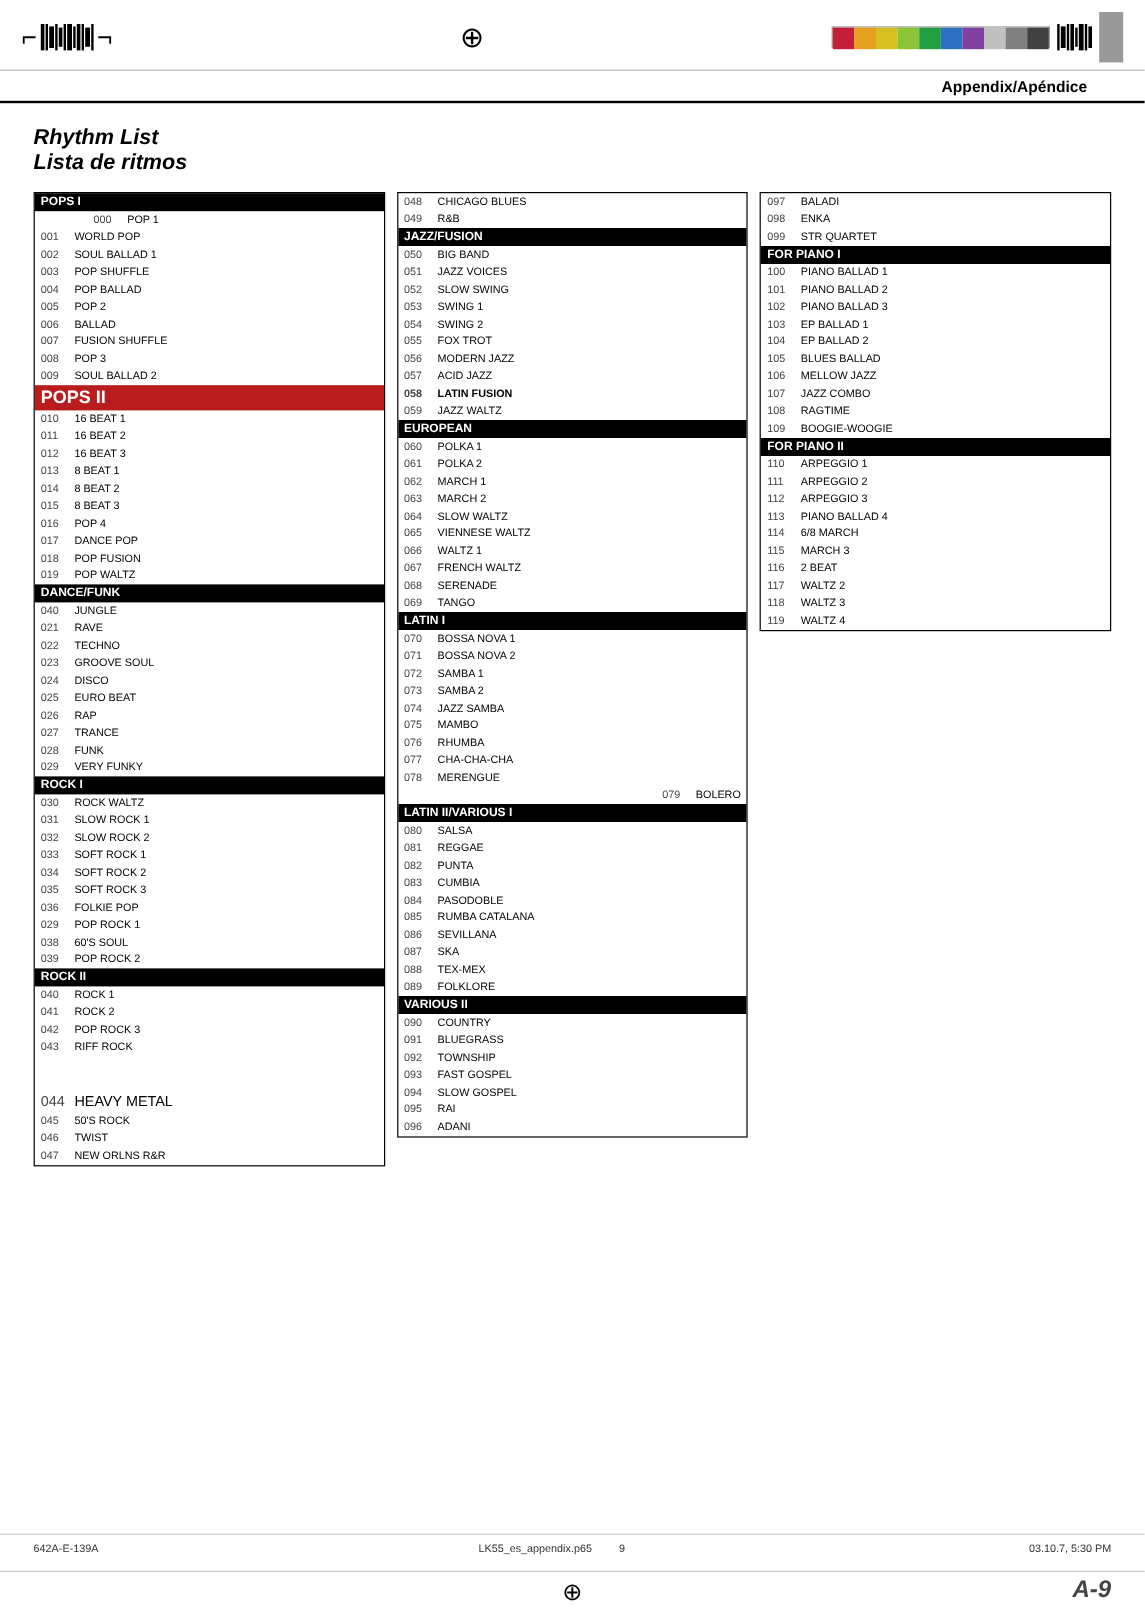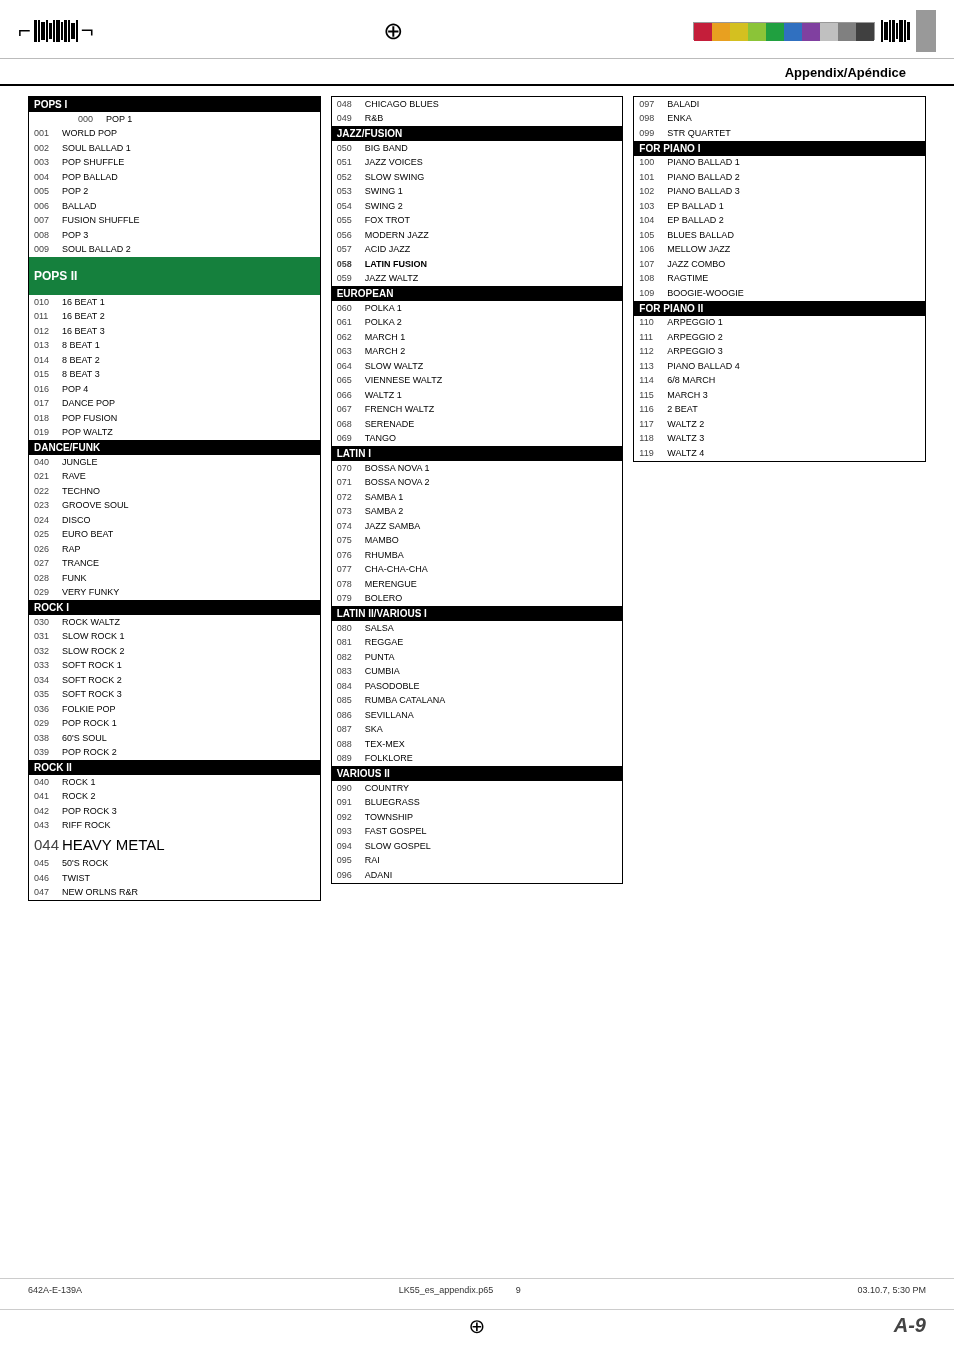--- a/index.html
+++ b/index.html
@@ -70,20 +70,22 @@
     <div style="width:20px;height:42px;background:#999;"></div>
   </div>
 </div>
 
 <div style="display:flex; justify-content:flex-end; padding:6px 48px 0 20px; border-bottom:2px solid #000;">
   <span style="font-size:13px; font-weight:bold; padding-bottom:4px;">Appendix/Apéndice</span>
 </div>
 
 <div class="main-content" style="padding:10px 28px 16px 28px;">
 
+  <div style="font-size:18px; font-weight:bold; font-style:italic; margin-top:8px; margin-bottom:0px;">Rhythm List</div>
+  <div style="font-size:18px; font-weight:bold; font-style:italic; margin-bottom:14px;">Lista de ritmos</div>
 
   <div style="display:flex; gap:10px; align-items:flex-start;">
 
     <div style="flex:1; border:1px solid #000;">
 
       <div style="background:#000;color:#fff;font-weight:bold;font-size:10px;padding:2px 5px;">POPS I</div>
       <div style="display:flex;padding:0.5px 5px;font-size:9px;line-height:1.5;">
           <span style="min-width:28px;color:#444;margin-left:44px;">000</span>
           <span>POP 1</span>
         </div>
@@ -117,21 +119,21 @@
         </div>
       <div style="display:flex;padding:0.5px 5px;font-size:9px;line-height:1.5;">
           <span style="min-width:28px;color:#444;">008</span>
           <span>POP 3</span>
         </div>
       <div style="display:flex;padding:0.5px 5px;font-size:9px;line-height:1.5;">
           <span style="min-width:28px;color:#444;">009</span>
           <span>SOUL BALLAD 2</span>
         </div>
 
-      <div style="background:#15803d;color:#fff;font-weight:bold;font-size:12px;padding:12px 5px;">POPS II</div>
+      <div style="background:#b91c1c;color:#fff;font-weight:bold;font-size:15px;padding:2px 5px;">POPS II</div>
       <div style="display:flex;padding:0.5px 5px;font-size:9px;line-height:1.5;">
           <span style="min-width:28px;color:#444;">010</span>
           <span>16 BEAT 1</span>
         </div>
       <div style="display:flex;padding:0.5px 5px;font-size:9px;line-height:1.5;">
           <span style="min-width:28px;color:#444;">011</span>
           <span>16 BEAT 2</span>
         </div>
       <div style="display:flex;padding:0.5px 5px;font-size:9px;line-height:1.5;">
           <span style="min-width:28px;color:#444;">012</span>
@@ -260,21 +262,21 @@
           <span>ROCK 2</span>
         </div>
       <div style="display:flex;padding:0.5px 5px;font-size:9px;line-height:1.5;">
           <span style="min-width:28px;color:#444;">042</span>
           <span>POP ROCK 3</span>
         </div>
       <div style="display:flex;padding:0.5px 5px;font-size:9px;line-height:1.5;">
           <span style="min-width:28px;color:#444;">043</span>
           <span>RIFF ROCK</span>
         </div>
-      <div style="display:flex;padding:0.5px 5px;font-size:15px;line-height:1.5;">
+      <div style="display:flex;padding:0.5px 5px;font-size:12px;line-height:1.5;margin-top:28px;">
           <span style="min-width:28px;color:#444;">044</span>
           <span>HEAVY METAL</span>
         </div>
       <div style="display:flex;padding:0.5px 5px;font-size:9px;line-height:1.5;">
           <span style="min-width:28px;color:#444;">045</span>
           <span>50'S ROCK</span>
         </div>
       <div style="display:flex;padding:0.5px 5px;font-size:9px;line-height:1.5;">
           <span style="min-width:28px;color:#444;">046</span>
           <span>TWIST</span>
@@ -410,21 +412,21 @@
           <span>RHUMBA</span>
         </div>
       <div style="display:flex;padding:0.5px 5px;font-size:9px;line-height:1.5;">
           <span style="min-width:28px;color:#444;">077</span>
           <span>CHA-CHA-CHA</span>
         </div>
       <div style="display:flex;padding:0.5px 5px;font-size:9px;line-height:1.5;">
           <span style="min-width:28px;color:#444;">078</span>
           <span>MERENGUE</span>
         </div>
-      <div style="display:flex;padding:0.5px 5px;font-size:9px;line-height:1.5;">
+      <div style="display:flex;padding:0.5px 5px;font-size:9px;line-height:1.5;justify-content:flex-end;">
           <span style="min-width:28px;color:#444;">079</span>
           <span>BOLERO</span>
         </div>
 
       <div style="background:#000;color:#fff;font-weight:bold;font-size:10px;padding:2px 5px;">LATIN II/VARIOUS I</div>
       <div style="display:flex;padding:0.5px 5px;font-size:9px;line-height:1.5;">
           <span style="min-width:28px;color:#444;">080</span>
           <span>SALSA</span>
         </div>
       <div style="display:flex;padding:0.5px 5px;font-size:9px;line-height:1.5;">

